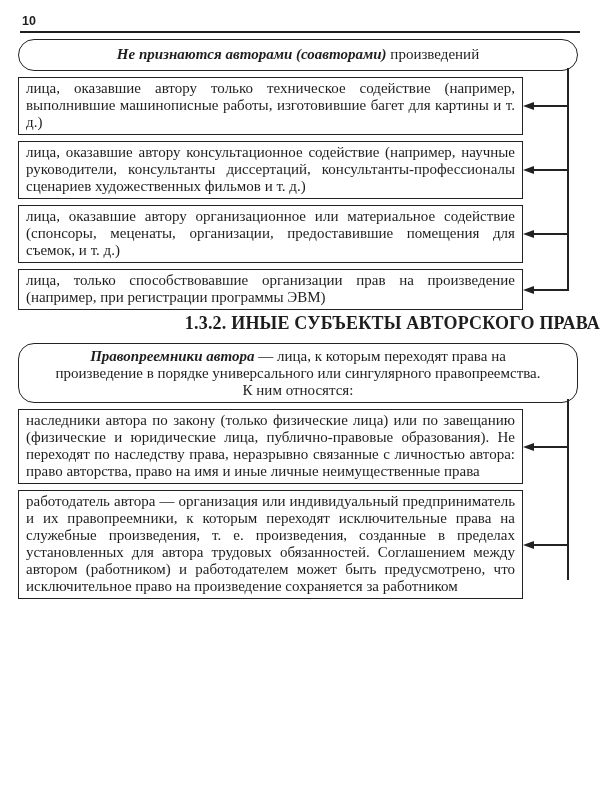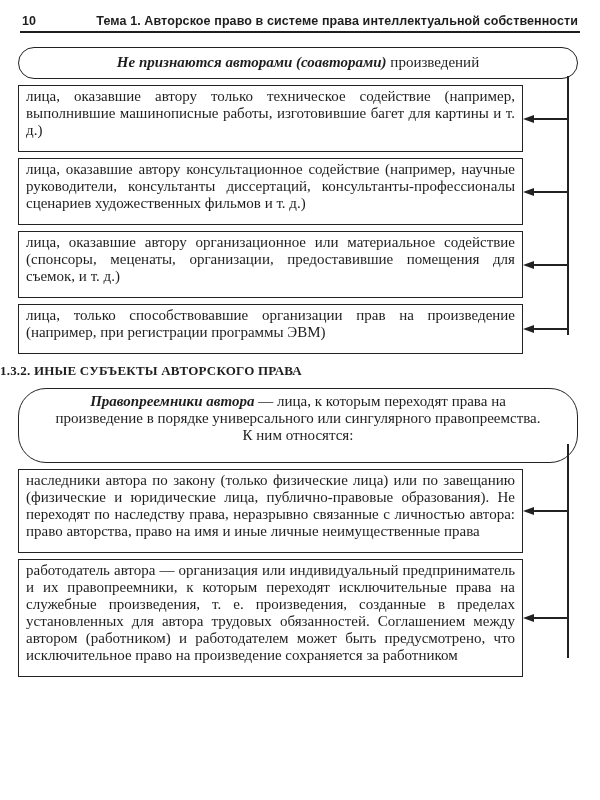--- a/index.html
+++ b/index.html
@@ -28,51 +28,51 @@
     font-weight: bold;
     font-size: 12.5px;
     letter-spacing: 0.1px;
   }
   
   .diagram {
     position: relative;
     margin-left: 18px;
     width: 560px;
   }
-  .diagram1 { margin-top: 14px; }
+  .diagram1 { margin-top: 6px; }
   .pill {
     box-sizing: border-box;
     width: 560px;
     border: 1.5px solid #222222;
     text-align: center;
     font-size: 15px;
     line-height: 17px;
   }
   .pill .em {
     font-style: italic;
     font-weight: bold;
   }
   .pill1 {
     border-radius: 16px;
     padding: 6px 20px 7px 20px;
   }
   .pill2 {
-    border-radius: 28px;
-    padding: 4px 34px 18px 34px;
+    border-radius: 16px;
+    padding: 4px 34px 3px 34px;
   }
   .row {
     position: relative;
     width: 505px;
     margin-top: 6px;
   }
   .flow-box {
     box-sizing: border-box;
     width: 505px;
     border: 1.5px solid #222222;
-    padding: 2px 7px 12px 7px;
+    padding: 2px 7px 3px 7px;
     font-size: 15px;
     line-height: 17px;
     text-align: justify;
     hyphens: auto;
     -webkit-hyphens: auto;
   }
   
   .vline {
     position: absolute;
     left: 549px;
@@ -98,35 +98,34 @@
     border-bottom: 4.5px solid transparent;
     border-right: 11px solid #222222;
   }
   .arrow .shaft {
     flex: 1;
     height: 2px;
     background: #222222;
   }
   
   .sec-heading {
-    margin: 9px 0 9px 0;
-    text-align: left;
-    font-size: 13px;
+    margin: 3px 0 9px 0;
+    text-align: right;
+    font-size: 18px;
     font-weight: bold;
     letter-spacing: 0.2px;
   }
 </style>
 </head>
 <body>
 
 <div class="page">
 
   <div class="runhead">
     <span>10</span>
-    <span>Тема 1. Авторское право в системе права интеллектуальной собственности</span>
   </div>
 
   <div class="diagram diagram1">
     <div class="pill pill1">
       <span class="em">Не признаются авторами (соавторами)</span><span> произведений</span>
     </div>
     <div class="vline vline-d1"></div>
 
     <div class="row">
       <div class="flow-box">лица, оказавшие автору только техническое содействие (например, выполнившие машинописные работы, изготовившие багет для картины и т. д.)</div>

